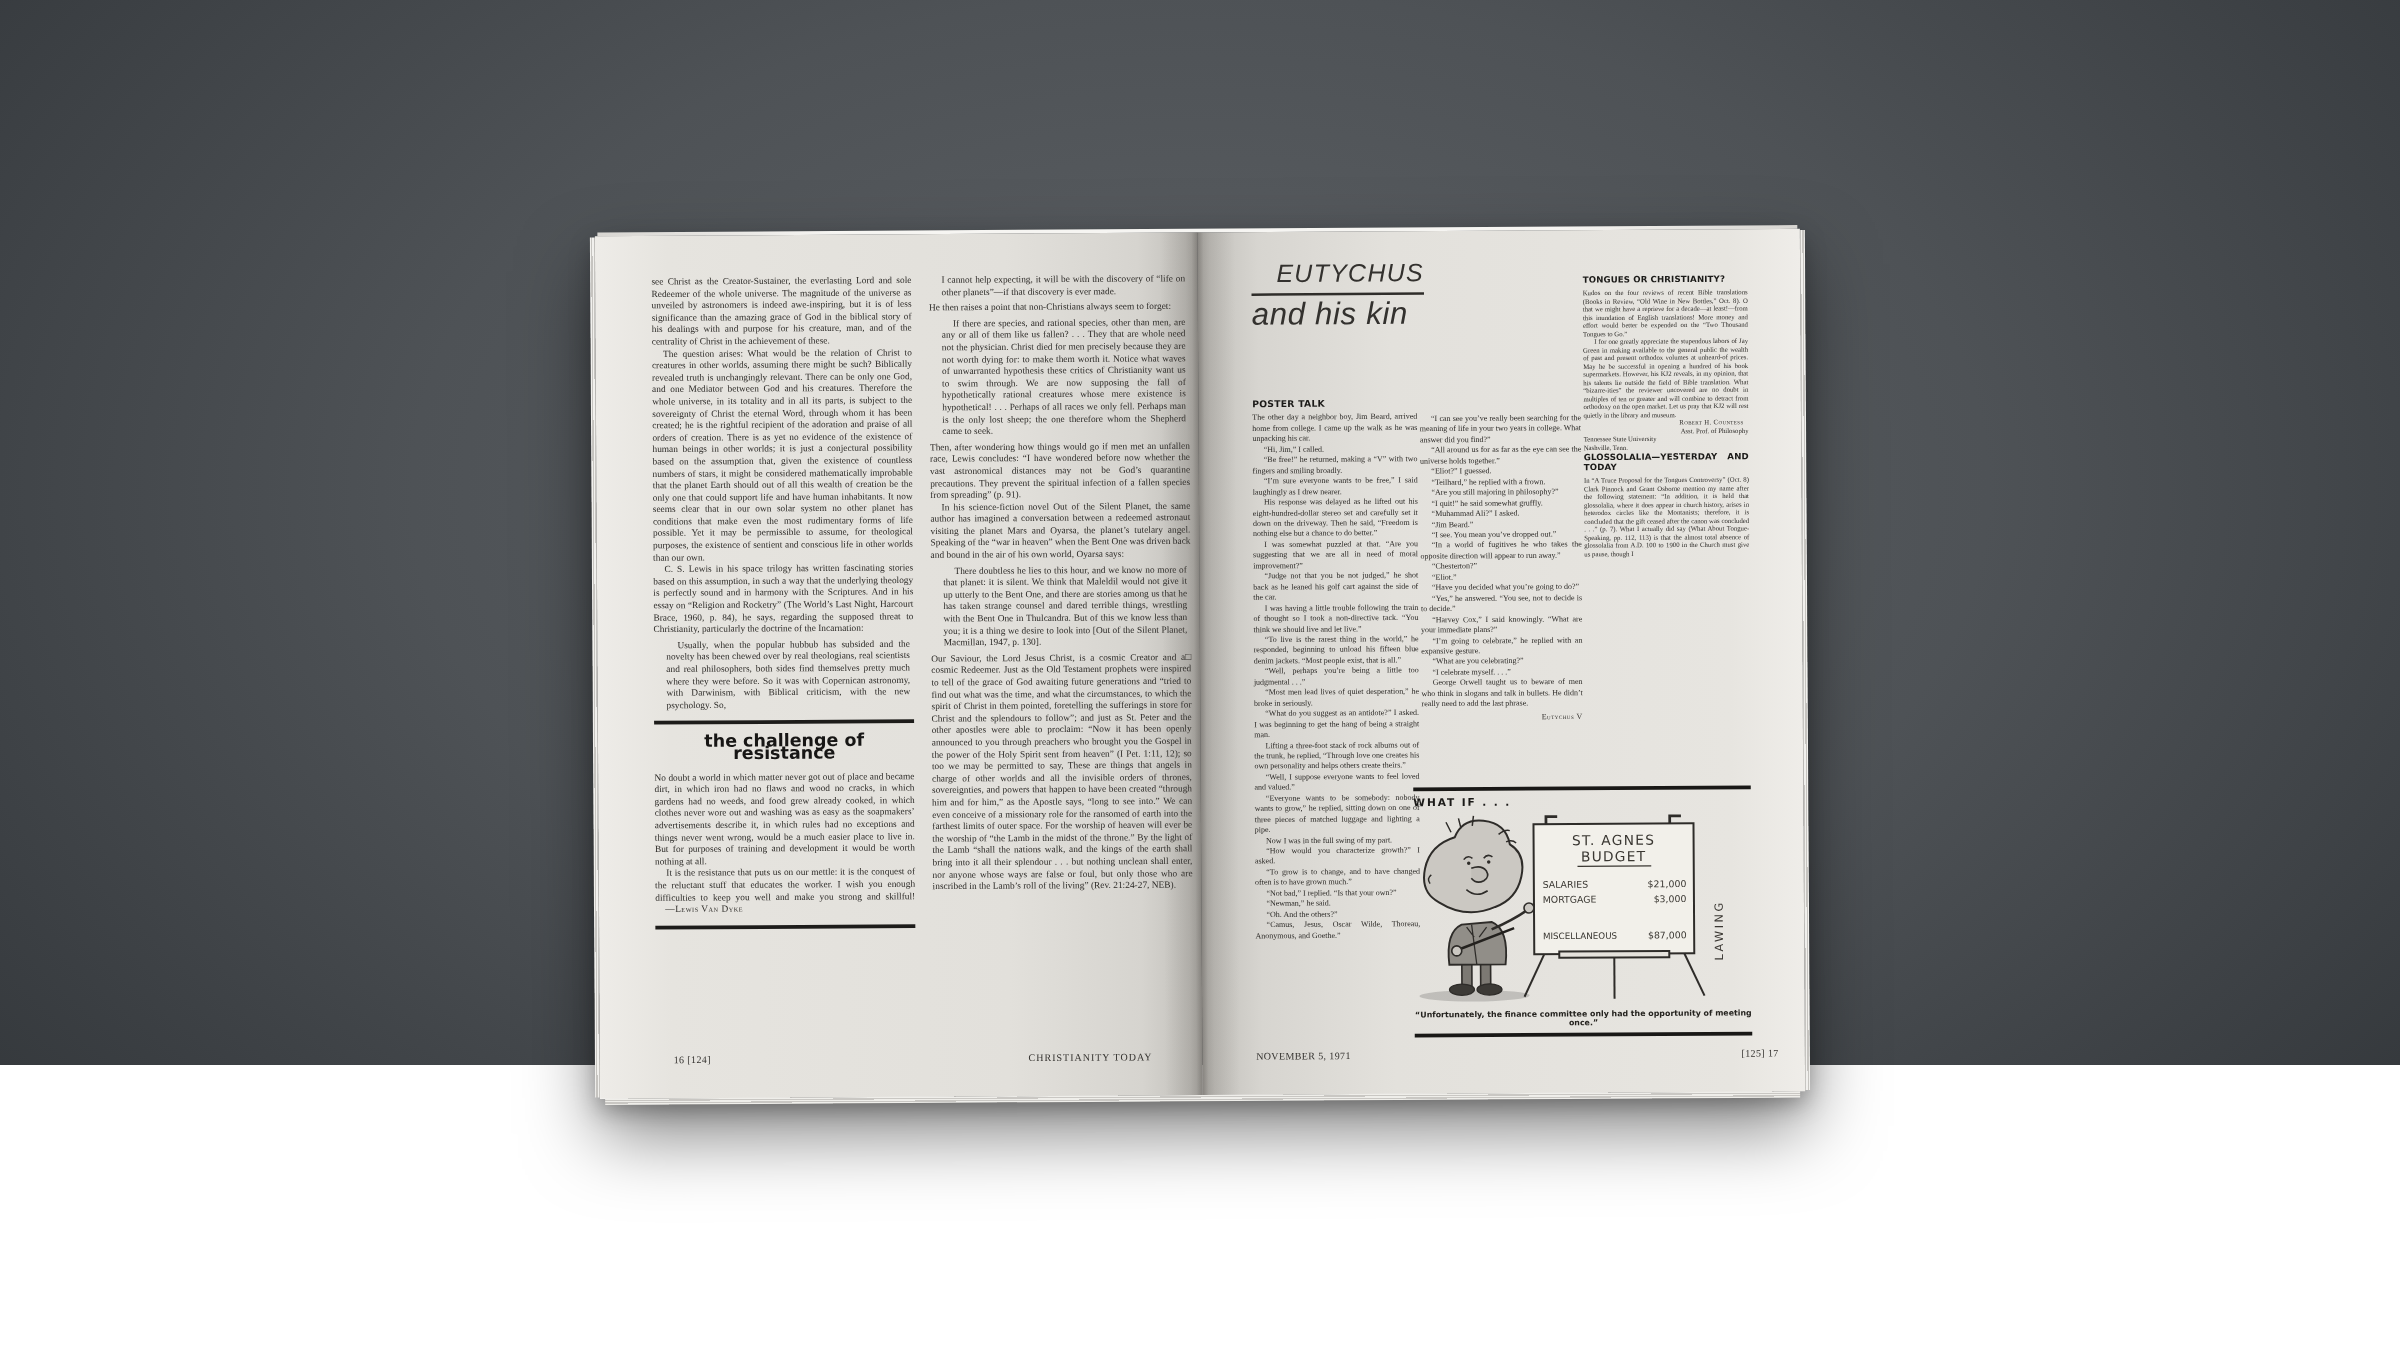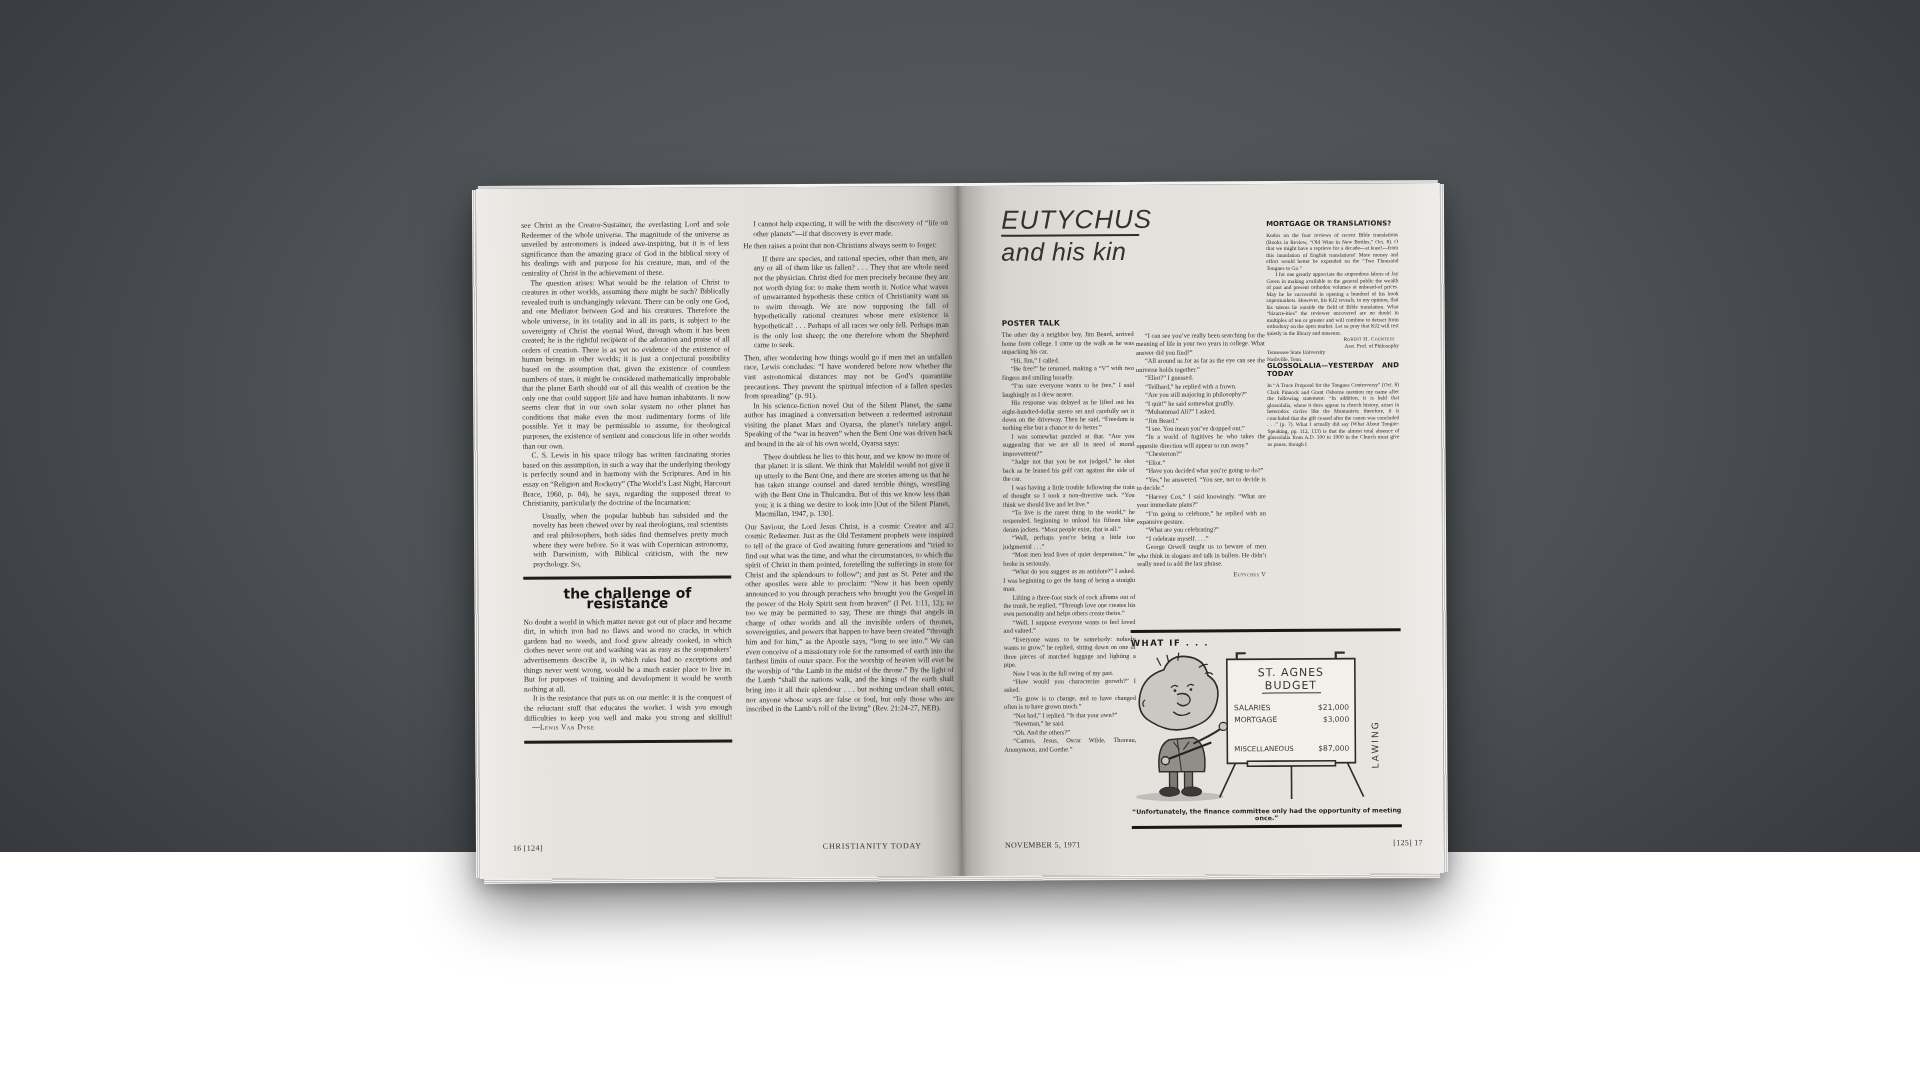--- a/index.html
+++ b/index.html
@@ -32,21 +32,21 @@
   .hrule{height:3px;background:#1d1c1a;margin-top:8px;}
   .challenge-title{font-family:"DejaVu Sans",sans-serif;font-weight:bold;font-size:14px;
     text-align:center;margin:10px 0 8px;color:#171615;letter-spacing:0;}
   .attr{font-variant:small-caps;letter-spacing:.4px;margin-left:8px;white-space:nowrap;}
   .endbox{float:right;font-size:8px;line-height:9px;}
 
   .pfoot{position:absolute;bottom:26px;font-family:"Liberation Serif",serif;font-size:8px;color:#34322f;letter-spacing:.3px;}
 
   
   .masthead{position:absolute;left:43px;top:20px;color:#33312e;font-family:"Liberation Sans",sans-serif;font-style:italic;}
-  .masthead .l1{font-size:26px;letter-spacing:1px;line-height:28px;}
+  .masthead .l1{font-size:20px;letter-spacing:1px;line-height:28px;margin-left:20px;}
   .masthead .mrule{width:138px;height:2px;background:#2f2d2a;margin:1px 0 2px;}
   .masthead .l2{font-size:25px;line-height:26px;letter-spacing:.5px;}
 
   .colhead{font-family:"DejaVu Sans",sans-serif;font-weight:bold;color:#1b1a18;margin:0 0 3px;}
   .r-col1{left:43px;top:134px;width:132px;font-size:6.4px;line-height:8.45px;height:520px;}
   .r-col1 .colhead{font-size:7.4px;letter-spacing:.2px;}
   .r-col2{left:177px;top:147px;width:129px;font-size:6.4px;line-height:8.45px;height:296px;}
   .sig-eut{text-align:right;font-variant:small-caps;letter-spacing:.4px;margin-top:2px;}
   .r-col3{left:308px;top:36px;width:132px;font-size:5.4px;line-height:6.5px;height:408px;}
   .r-col3 .colhead{font-size:6.9px;line-height:8px;letter-spacing:.1px;margin-bottom:4px;}
@@ -85,21 +85,21 @@
       </div>
       <div class="col l-col2">
         <p class="bq ni">I cannot help expecting, it will be with the discovery of “life on other planets”—if that discovery is ever made.</p>
         <p class="ni gap">He then raises a point that non-Christians always seem to forget:</p>
         <p class="bq gap">If there are species, and rational species, other than men, are any or all of them like us fallen? . . . They that are whole need not the physician. Christ died for men precisely because they are not worth dying for: to make them worth it. Notice what waves of unwarranted hypothesis these critics of Christianity want us to swim through. We are now supposing the fall of hypothetically rational creatures whose mere existence is hypothetical! . . . Perhaps of all races we only fell. Perhaps man is the only lost sheep; the one therefore whom the Shepherd came to seek.</p>
         <p class="ni gap">Then, after wondering how things would go if men met an unfallen race, Lewis concludes: “I have wondered before now whether the vast astronomical distances may not be God’s quarantine precautions. They prevent the spiritual infection of a fallen species from spreading” (p. 91).</p>
         <p>In his science-fiction novel Out of the Silent Planet, the same author has imagined a conversation between a redeemed astronaut visiting the planet Mars and Oyarsa, the planet’s tutelary angel. Speaking of the “war in heaven” when the Bent One was driven back and bound in the air of his own world, Oyarsa says:</p>
         <p class="bq gap">There doubtless he lies to this hour, and we know no more of that planet: it is silent. We think that Maleldil would not give it up utterly to the Bent One, and there are stories among us that he has taken strange counsel and dared terrible things, wrestling with the Bent One in Thulcandra. But of this we know less than you; it is a thing we desire to look into [Out of the Silent Planet, Macmillan, 1947, p. 130].</p>
         <p class="ni gap"><span class="endbox">□</span><span>Our Saviour, the Lord Jesus Christ, is a cosmic Creator and a cosmic Redeemer. Just as the Old Testament prophets were inspired to tell of the grace of God awaiting future generations and “tried to find out what was the time, and what the circumstances, to which the spirit of Christ in them pointed, foretelling the sufferings in store for Christ and the splendours to follow”; and just as St. Peter and the other apostles were able to proclaim: “Now it has been openly announced to you through preachers who brought you the Gospel in the power of the Holy Spirit sent from heaven” (I Pet. 1:11, 12); so too we may be permitted to say, These are things that angels in charge of other worlds and all the invisible orders of thrones, sovereignties, and powers that happen to have been created “through him and for him,” as the Apostle says, “long to see into.” We can even conceive of a missionary role for the ransomed of earth into the farthest limits of outer space. For the worship of heaven will ever be the worship of “the Lamb in the midst of the throne.” By the light of the Lamb “shall the nations walk, and the kings of the earth shall bring into it all their splendour . . . but nothing unclean shall enter, nor anyone whose ways are false or foul, but only those who are inscribed in the Lamb’s roll of the living” (Rev. 21:24-27, NEB).</span></p>
       </div>
-      <div class="pfoot" style="left:33px">16  [124]</div>
+      <div class="pfoot" style="left:59px">16  [124]</div>
       <div class="pfoot" style="right:40px;letter-spacing:.8px">CHRISTIANITY TODAY</div>
     </div>
 
     <div class="page right">
       <div class="masthead">
         <div class="l1">EUTYCHUS</div>
         <div class="mrule"></div>
         <div class="l2">and his kin</div>
       </div>
 
@@ -146,21 +146,21 @@
         <p>“Yes,” he answered. “You see, not to decide is to decide.”</p>
         <p>“Harvey Cox,” I said knowingly. “What are your immediate plans?”</p>
         <p>“I’m going to celebrate,” he replied with an expansive gesture.</p>
         <p>“What are you celebrating?”</p>
         <p>“I celebrate myself. . . .”</p>
         <p>George Orwell taught us to beware of men who think in slogans and talk in bullets. He didn’t really need to add the last phrase.</p>
         <div class="sig-eut">Eutychus V</div>
       </div>
 
       <div class="col r-col3">
-        <h3 class="colhead">MORTGAGE OR TRANSLATIONS?</h3>
+        <h3 class="colhead">TONGUES OR CHRISTIANITY?</h3>
         <p class="ni">Kudos on the four reviews of recent Bible translations (Books in Review, “Old Wine in New Bottles,” Oct. 8). O that we might have a reprieve for a decade—at least!—from this inundation of English translations! More money and effort would better be expended on the “Two Thousand Tongues to Go.”</p>
         <p>I for one greatly appreciate the stupendous labors of Jay Green in making available to the general public the wealth of past and present orthodox volumes at unheard-of prices. May he be successful in opening a hundred of his book supermarkets. However, his KJ2 reveals, in my opinion, that his talents lie outside the field of Bible translation. What “bizarre-ities” the reviewer uncovered are no doubt in multiples of ten or greater and will combine to detract from orthodoxy on the open market. Let us pray that KJ2 will rest quietly in the library and museum.</p>
         <div class="sig-name">Robert H. Countess</div>
         <div class="sig-line right">Asst. Prof. of Philosophy</div>
         <div class="sig-line">Tennessee State University</div>
         <div class="sig-line">Nashville, Tenn.</div>
         <h3 class="colhead mt">GLOSSOLALIA—YESTERDAY AND TODAY</h3>
         <p class="ni">In “A Truce Proposal for the Tongues Controversy” (Oct. 8) Clark Pinnock and Grant Osborne mention my name after the following statement: “In addition, it is held that glossolalia, where it does appear in church history, arises in heterodox circles like the Montanists; therefore, it is concluded that the gift ceased after the canon was concluded . . .” (p. 7). What I actually did say (What About Tongue-Speaking, pp. 112, 113) is that the almost total absence of glossolalia from A.D. 100 to 1900 in the Church must give us pause, though I</p>
       </div>
 

